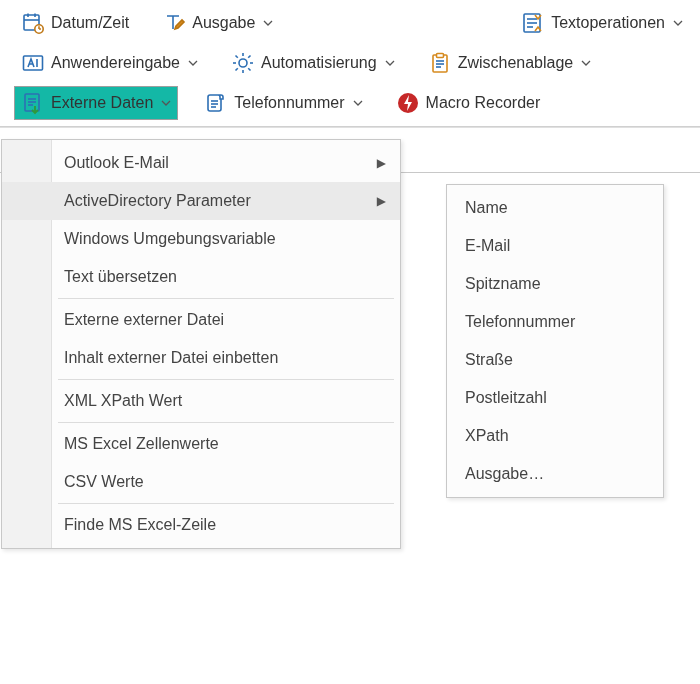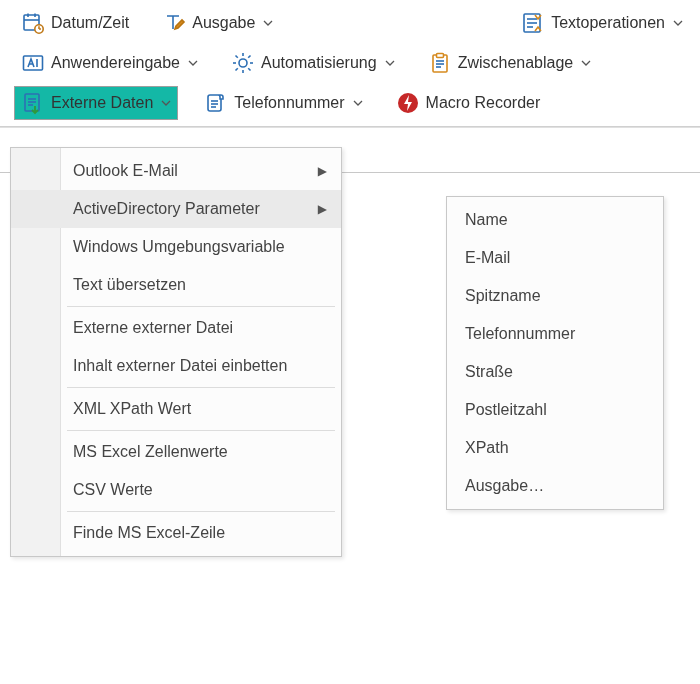--- a/index.html
+++ b/index.html
@@ -53,28 +53,27 @@
     border-bottom: 1px solid #c8c8c8;
   }
 
   .menu {
     position: absolute;
     background: #fcfcfc;
     border: 1px solid #c8c8c8;
     box-shadow: 2px 2px 4px rgba(0,0,0,.10);
   }
   #menu-main {
-    left: 10px;
+    left: 1px;
     top: 139px;
-    width: 332px;
-    margin-top: 8px;
+    width: 400px;
   }
   #menu-sub {
     left: 446px;
-    top: 196px;
+    top: 184px;
     width: 218px;
   }
   .menu .gutter {
     position: absolute;
     left: 0; top: 0; bottom: 0;
     width: 50px;
     background: #f2f2f2;
     border-right: 1px solid #e0e0e0;
   }
   .menu ul {

